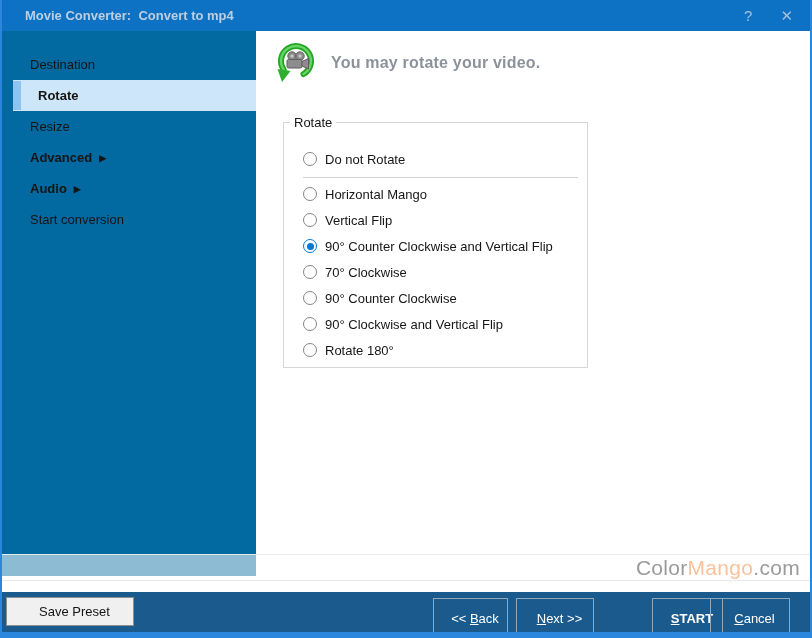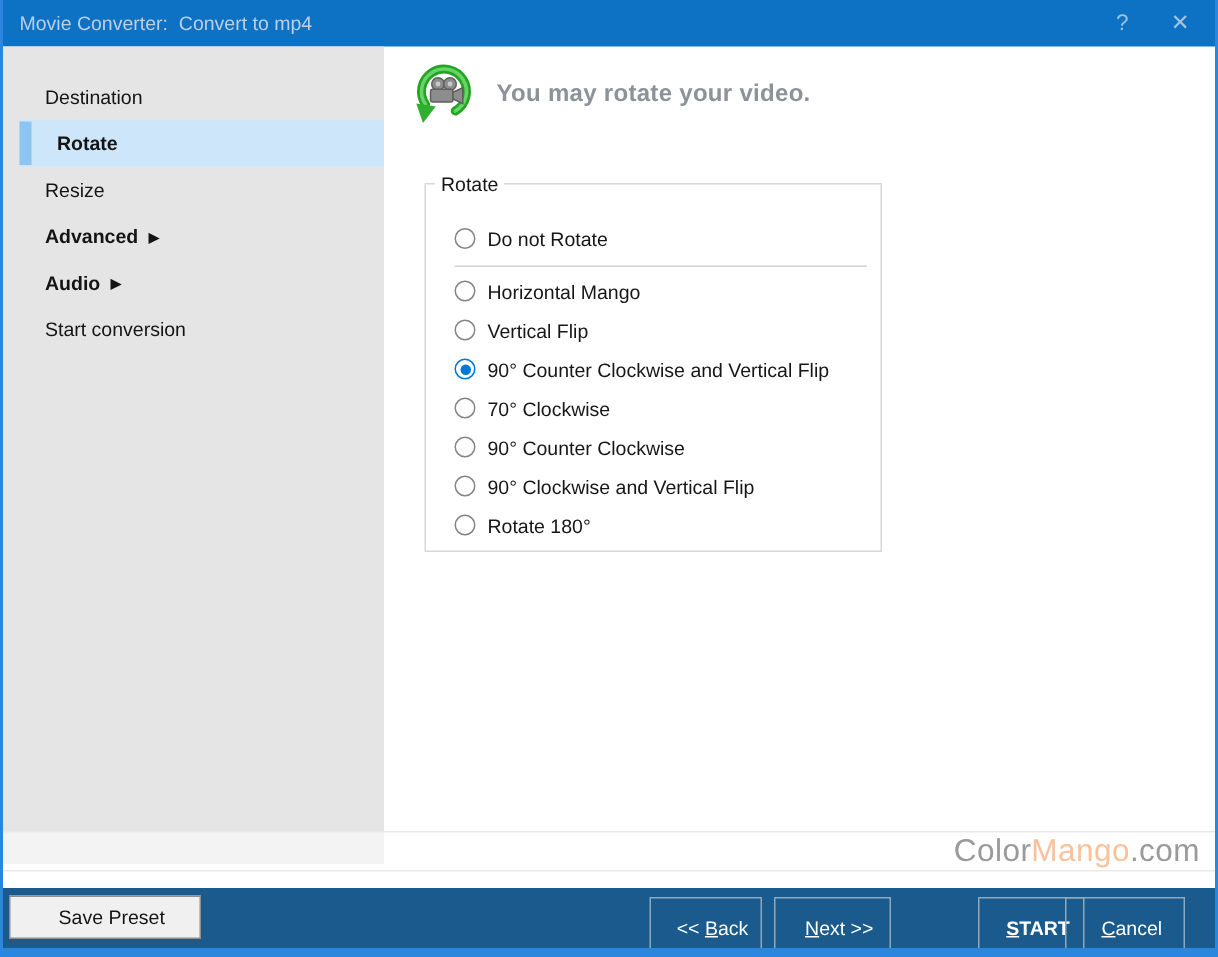--- a/index.html
+++ b/index.html
@@ -4,25 +4,25 @@
 <style>
   html,body{margin:0;padding:0;background:#fff;}
   body{width:812px;height:638px;font-family:"Liberation Sans",sans-serif;-webkit-font-smoothing:antialiased;}
   .window{position:relative;width:812px;height:638px;box-sizing:border-box;
           border-left:2px solid var(--accent-border,#2b86dd);
           border-right:2px solid var(--accent-border,#2b86dd);
           background:#fff;overflow:hidden;}
   
   .titlebar{position:absolute;top:0;left:0;right:0;height:31px;background:var(--titlebar,#0d71c4);
             display:flex;align-items:center;}
-  .title{color:#bdcfe2;font-weight:normal;font-size:13px;padding-left:11px;white-space:pre;}
+  .title{color:#bdcfe2;font-weight:bold;font-size:13px;padding-left:23px;white-space:pre;}
   .tb-icons{margin-left:auto;display:flex;align-items:center;gap:28px;padding-right:17px;}
   .tb-btn{color:#a3c2dd;font-size:15px;line-height:1;cursor:default;}
   
-  .sidebar{position:absolute;left:0;top:31px;width:254px;bottom:62px;background:#e5e5e5;padding-top:18px;box-sizing:border-box;}
+  .sidebar{position:absolute;left:0;top:31px;width:254px;bottom:62px;background:#0369a1;padding-top:18px;box-sizing:border-box;}
   .side-item{height:31px;line-height:31px;margin-left:11px;padding-left:17px;font-size:13px;color:#141414;position:relative;}
   .side-item.bold{font-weight:bold;}
   .side-item.selected{background:var(--selected-bg,#cde6f9);}
   .side-item.selected::before{content:"";position:absolute;left:0;top:1px;bottom:1px;width:8px;background:var(--selected-accent,#8cc5f2);}
   .side-item.selected .side-label{padding-left:8px;display:inline-block;}
   .side-arrow{font-size:9px;margin-left:7px;position:relative;top:-1px;}
   
   .header{position:absolute;left:272px;top:41px;display:flex;align-items:center;gap:13px;}
   .heading{font-size:16px;font-weight:bold;color:#8b929a;letter-spacing:.2px;}
   

